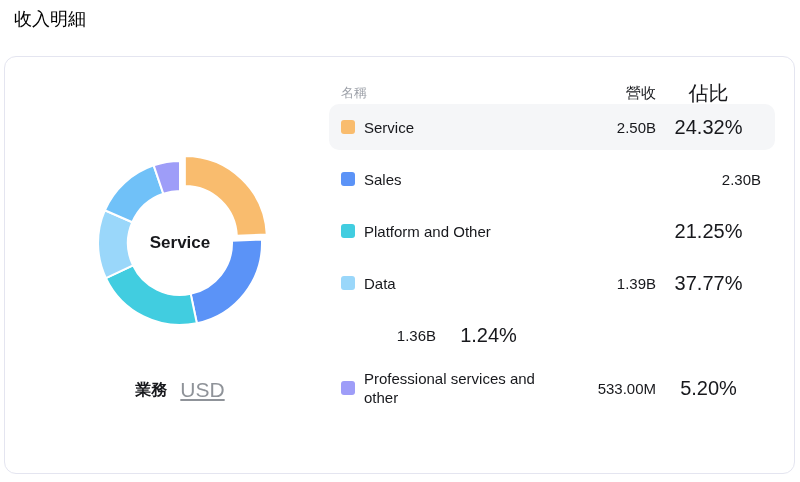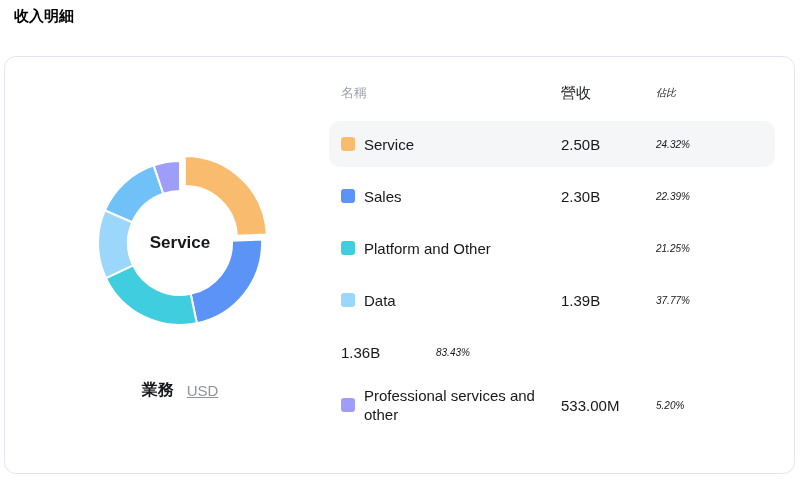--- a/index.html
+++ b/index.html
@@ -1,43 +1,43 @@
 <!DOCTYPE html>
 <html><head>
 <meta charset="utf-8">
 <style>
   * { margin:0; padding:0; box-sizing:border-box; }
   html,body { width:800px; height:482px; background:#ffffff; overflow:hidden;
               font-family:"Liberation Sans","DejaVu Sans",sans-serif; }
-  .page-title { position:absolute; left:14px; top:7px; font-size:15px; font-weight:700; color:#000; }
+  .page-title { position:absolute; left:14px; top:7px; font-size:18px; font-weight:400; color:#000; }
   .card { position:absolute; left:4px; top:56px; width:791px; height:418px;
           background:#fff; border:1px solid #e4e5f0; border-radius:12px; }
 
   
   .donut-wrap { position:absolute; left:75px; top:86px; width:200px; height:200px; }
   .donut-wrap svg { position:absolute; inset:0; overflow:visible; }
   .donut-center { position:absolute; inset:0; display:flex; align-items:center; justify-content:center;
                   font-size:17px; font-weight:700; color:#17181c; pointer-events:none; }
   .chart-footer { position:absolute; left:75px; top:322px; width:200px; height:22px;
                   display:flex; align-items:center; justify-content:center; gap:13px; }
   .chart-footer .f-label { font-size:16px; font-weight:700; color:#17181c; }
-  .chart-footer .f-unit  { font-size:15px; color:#8f9399;text-decoration:underline; }
+  .chart-footer .f-unit  { font-size:21px; color:#8f9399;text-decoration:underline; }
 
   
   .table-pane { position:absolute; left:324px; top:26px; right:19px; }
-  .thead { display:flex; align-items:center; padding:0 14px 0 12px; height:20px; margin-bottom:18px;
+  .thead { display:flex; align-items:center; padding:0 14px 0 12px; height:20px; margin-bottom:1px;
            font-size:13px; color:#9ca0a8; }
   .rows { display:flex; flex-direction:column; gap:6px; }
   .trow { display:flex; align-items:center; padding:5px 14px 5px 12px; min-height:46px; border-radius:10px; }
   .trow.selected { background:#f5f6f8; }
   .cell-name  { flex:1; display:flex; align-items:center; }
   .swatch { width:14px; height:14px; border-radius:3px; margin-right:9px; flex:0 0 14px; }
   .name-text { font-size:15px; color:#17181c; line-height:19px; max-width:190px; }
-  .cell-rev   { width:95px;  text-align:left; font-size:15px; color:#17181c; }
-  .cell-share { width:105px; text-align:left; font-size:10px; color:#17181c;font-style:italic; }
+  .cell-rev   { width:95px;  text-align:right; font-size:15px; color:#17181c; }
+  .cell-share { width:105px; text-align:center; font-size:20px; color:#17181c; }
   .thead .cell-name { display:block; }
 </style>
 </head>
 <body>
 
 <div class="page-title">收入明細</div>
 
 <div class="card">
 
   <div class="donut-wrap">
@@ -72,21 +72,20 @@
         <div class="cell-rev">2.50B</div>
         <div class="cell-share">24.32%</div>
       </div>
 
       <div class="trow">
         <div class="cell-name">
           <span class="swatch" style="background: rgb(91, 147, 247);"></span>
           <span class="name-text">Sales</span>
         </div>
         <div class="cell-rev">2.30B</div>
-        <div class="cell-share">22.39%</div>
       </div>
 
       <div class="trow">
         <div class="cell-name">
           <span class="swatch" style="background: rgb(65, 205, 224);"></span>
           <span class="name-text">Platform and Other</span>
         </div>
         <div class="cell-share">21.25%</div>
       </div>
 
@@ -94,21 +93,21 @@
         <div class="cell-name">
           <span class="swatch" style="background: rgb(154, 215, 250);"></span>
           <span class="name-text">Data</span>
         </div>
         <div class="cell-rev">1.39B</div>
         <div class="cell-share">37.77%</div>
       </div>
 
       <div class="trow">
         <div class="cell-rev">1.36B</div>
-        <div class="cell-share">83.43%</div>
+        <div class="cell-share">1.24%</div>
       </div>
 
       <div class="trow">
         <div class="cell-name">
           <span class="swatch" style="background: rgb(158, 157, 248);"></span>
           <span class="name-text">Professional services and other</span>
         </div>
         <div class="cell-rev">533.00M</div>
         <div class="cell-share">5.20%</div>
       </div>

